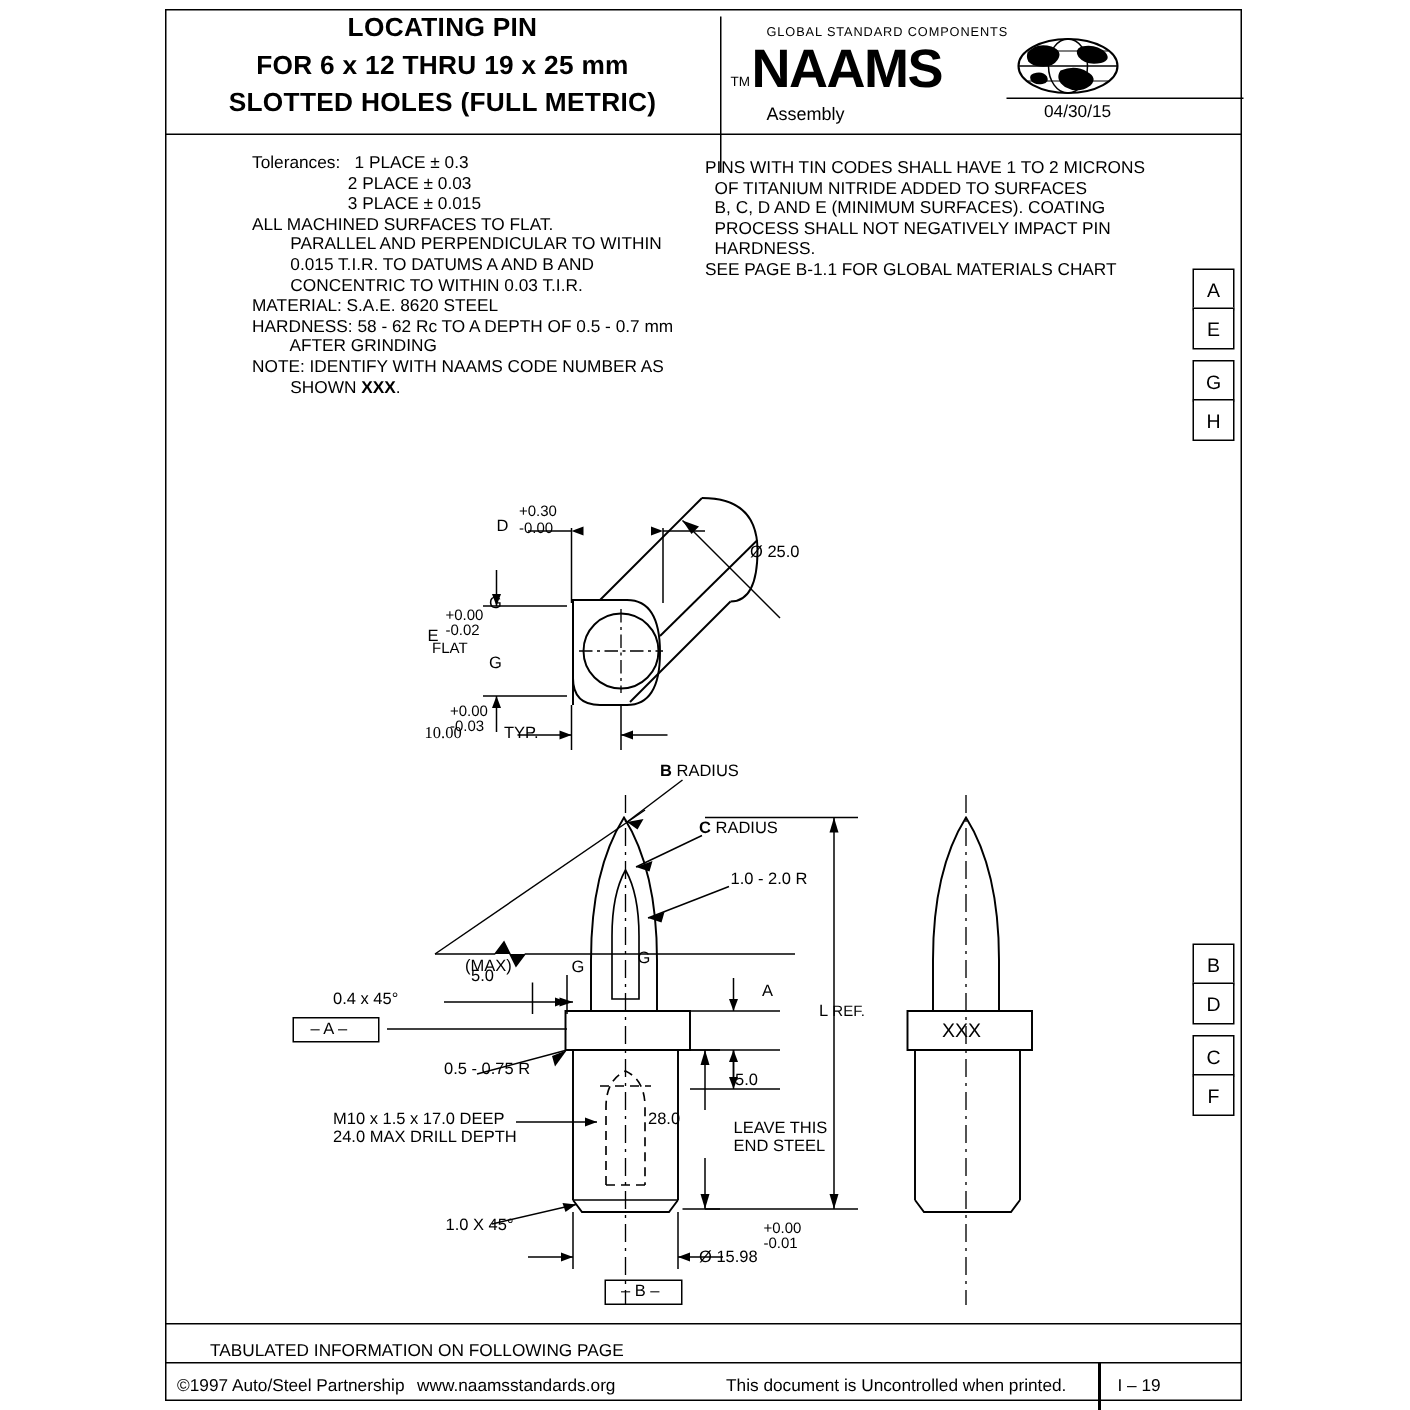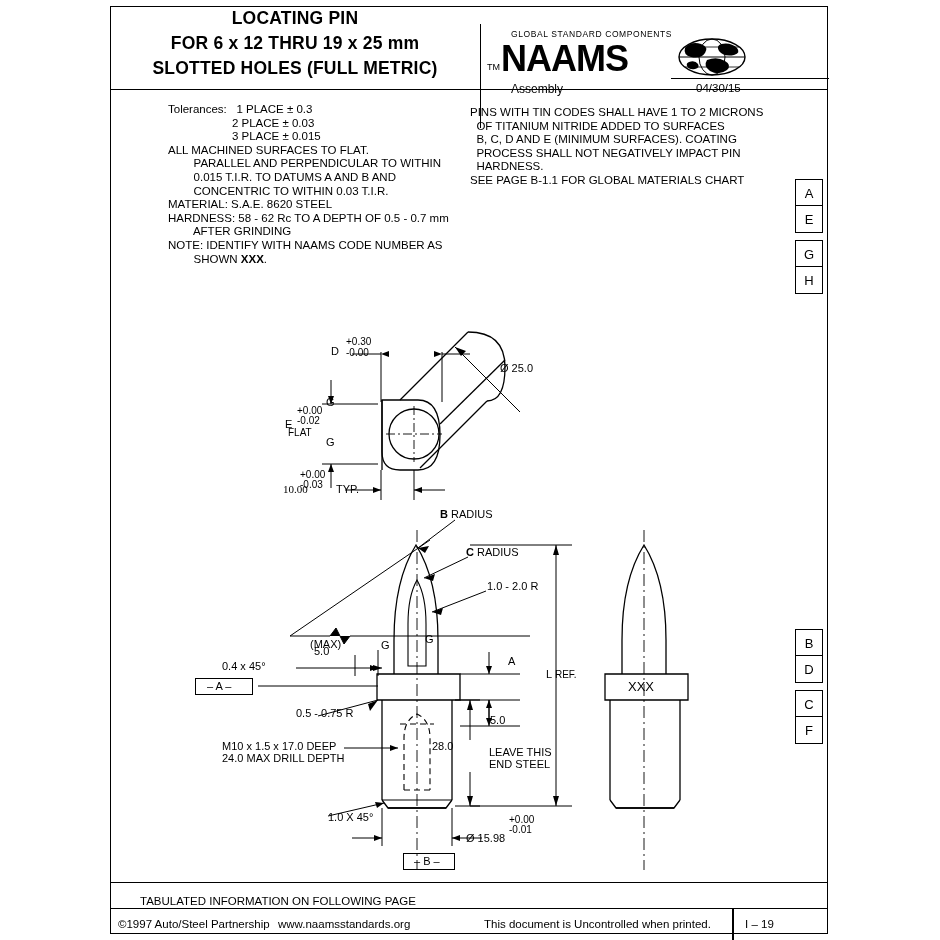--- a/index.html
+++ b/index.html
@@ -8,21 +8,21 @@
 
   .bd{position:absolute;box-sizing:border-box;}
 
   
   #frame{left:110px;top:6px;width:718px;height:928px;border:1.6px solid #000;}
 
   
   #titleblock{left:110px;top:6px;width:718px;height:84px;border-bottom:1.6px solid #000;}
   #tb-left{position:absolute;left:0;top:0;width:370px;height:84px;text-align:center;}
   #tb-left div{font-weight:bold;font-size:17.5px;letter-spacing:.2px;line-height:25px;}
-  #tb-right{position:absolute;left:370px;top:18px;width:348px;height:104px;border-left:1.6px solid #000;}
+  #tb-right{position:absolute;left:370px;top:5px;width:348px;height:104px;border-left:1.6px solid #000;}
   #gsc{position:absolute;left:30px;top:5px;font-size:8.5px;letter-spacing:.6px;}
   #naams{position:absolute;left:20px;top:14px;font-size:36px;font-weight:bold;letter-spacing:-1px;}
   #tm{position:absolute;left:6px;top:38px;font-size:9px;}
   #asm{position:absolute;left:30px;top:58px;font-size:12px;}
   #globe{position:absolute;left:196px;top:14px;width:70px;height:38px;}
   #dateline{position:absolute;left:190px;top:54px;width:158px;border-top:1.2px solid #000;}
   #date{position:absolute;left:215px;top:58px;font-size:11.5px;}
 
   
   .note{position:absolute;font-size:11.5px;line-height:13.6px;white-space:pre;}
@@ -337,21 +337,21 @@
 
     <div class="txt" style="left:222px;top:740px;">M10 x 1.5 x 17.0 DEEP</div>
     <div class="txt" style="left:222px;top:752px;">24.0 MAX DRILL DEPTH</div>
 
     <div class="txt" style="left:490px;top:714px;">5.0</div>
     <div class="txt" style="left:432px;top:740px;">28.0</div>
 
     <div class="txt" style="left:489px;top:746px;">LEAVE THIS</div>
     <div class="txt" style="left:489px;top:758px;">END STEEL</div>
 
-    <div class="txt" style="left:328px;top:811px;"><span>1.0 X 45</span><span>°</span></div>
+    <div class="txt" style="left:297px;top:811px;"><span>1.0 X 45</span><span>°</span></div>
 
     <div class="txt" style="left:466px;top:832px;">Ø 15.98</div>
     <div class="txt-s" style="left:509px;top:815px;">+0.00</div>
     <div class="txt-s" style="left:509px;top:825px;">-0.01</div>
   </div>
 
   <div>
     <svg width="940" height="940" style="position:absolute;left:0;top:0;">
       <g fill="none" stroke="#000" stroke-width="1.3">
         <path d="M622 674 L622 640 Q622 580 644 545 Q666 580 666 640 L666 674"></path>

